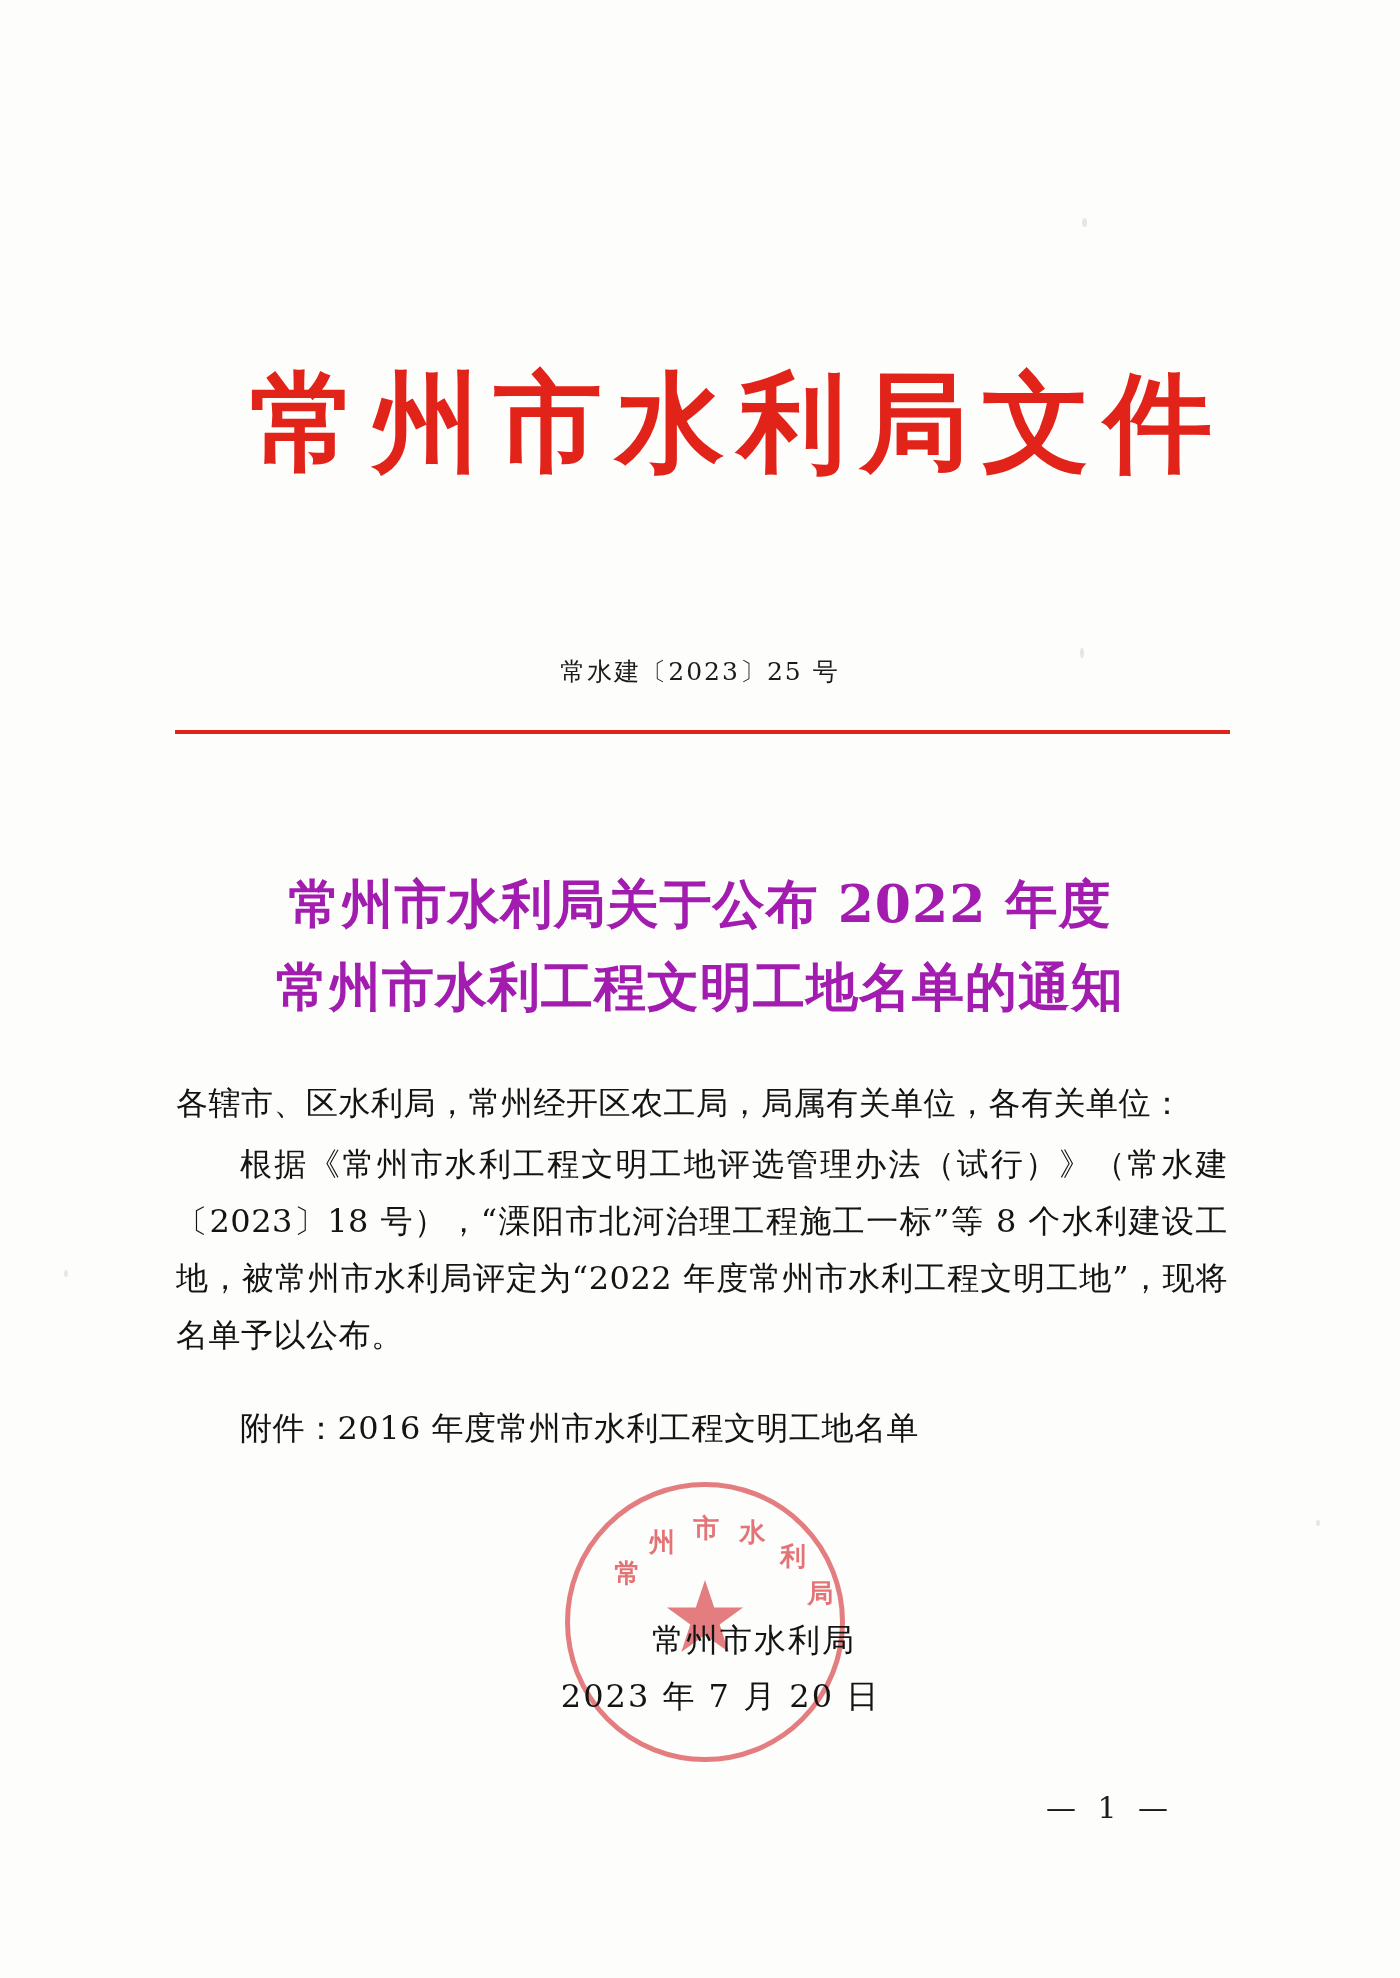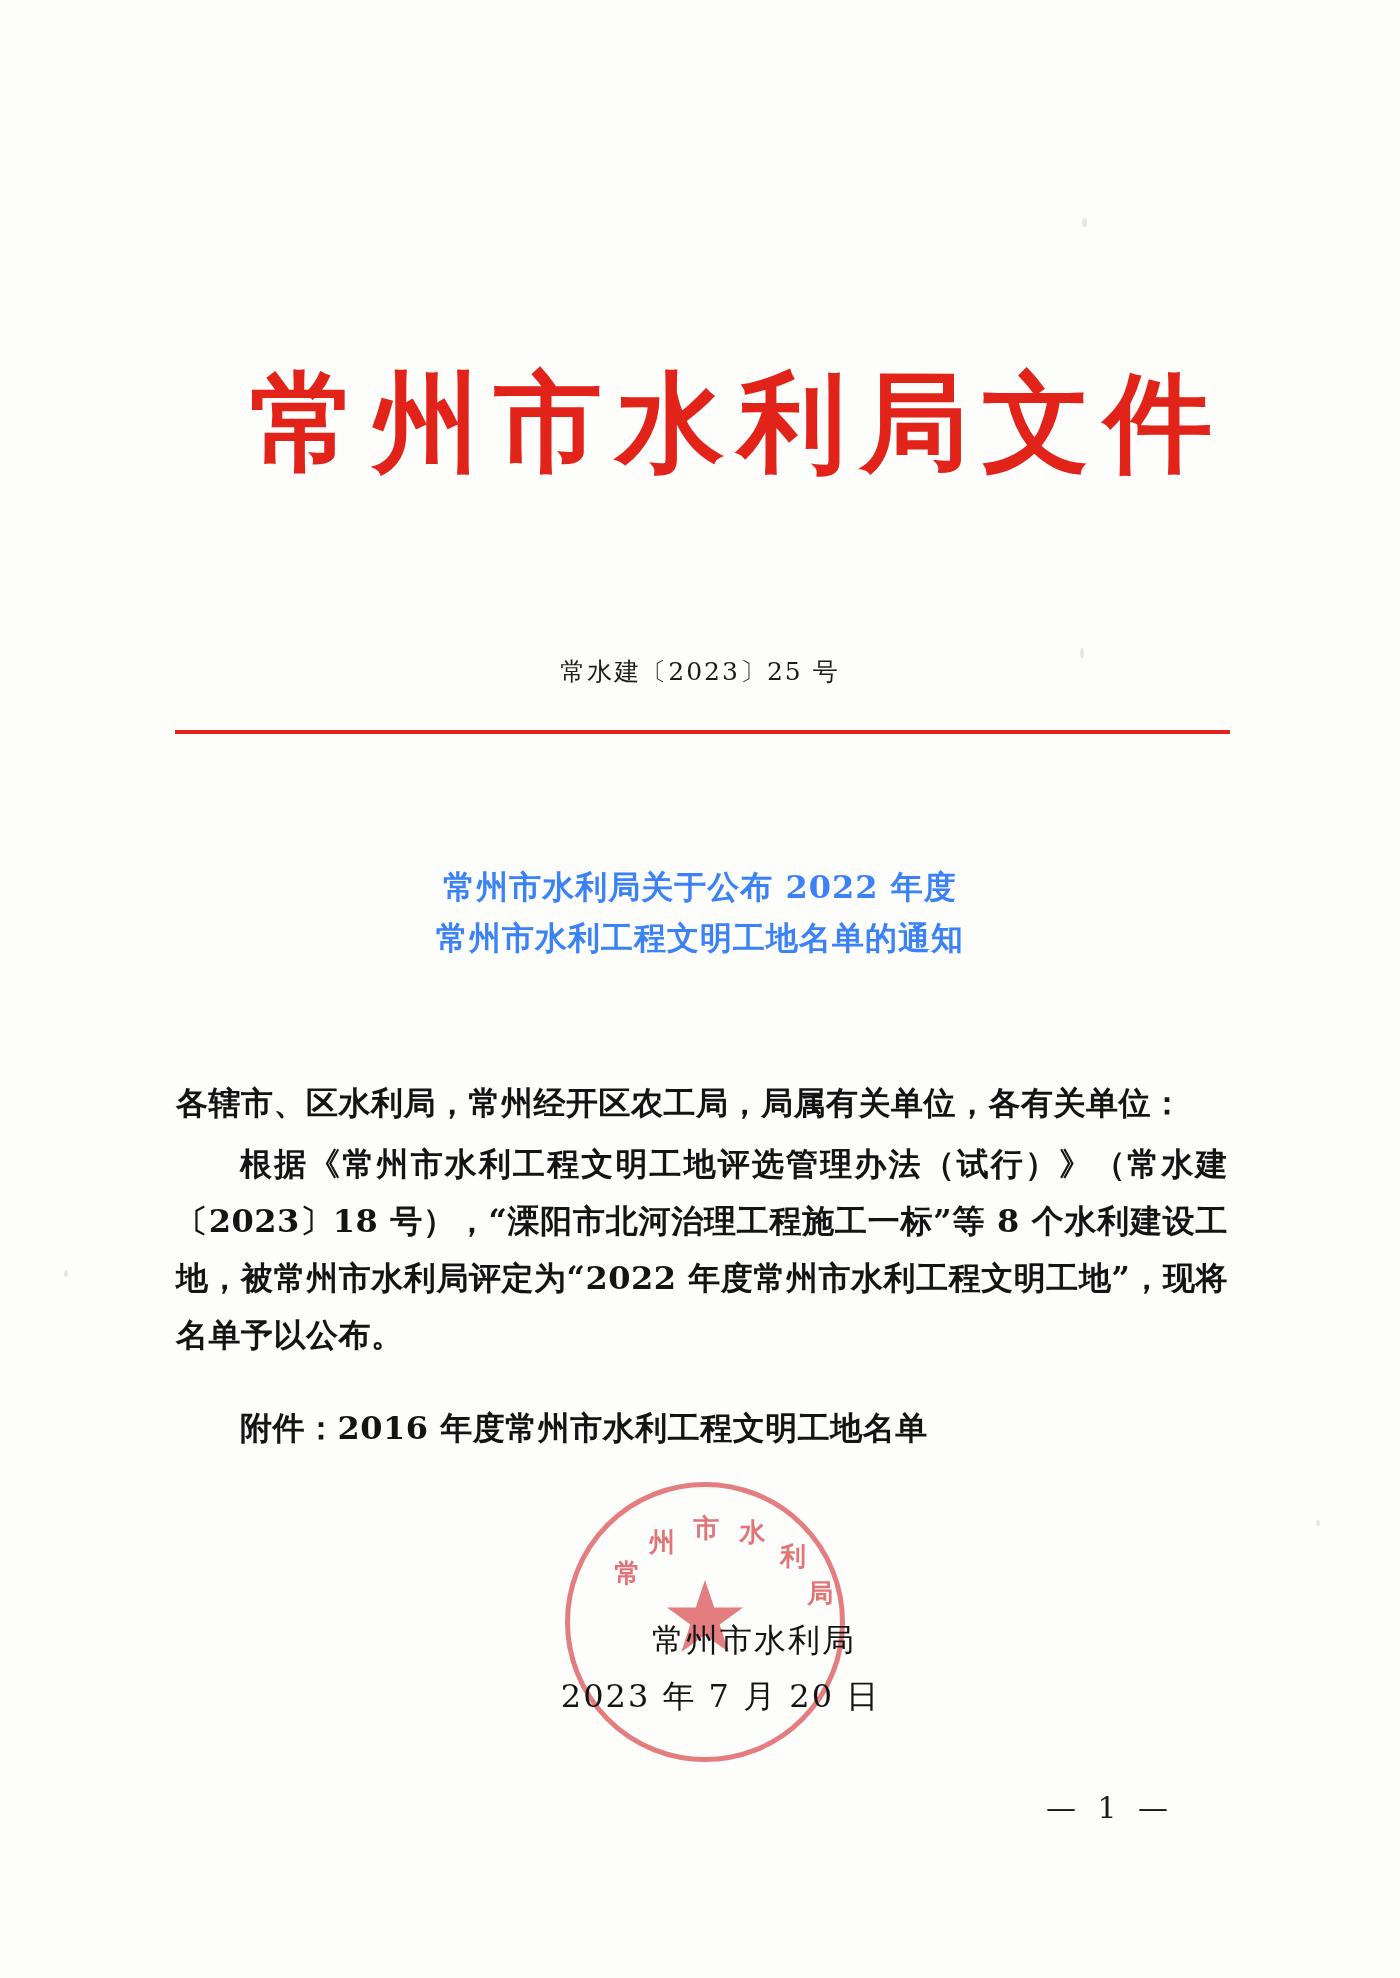--- a/index.html
+++ b/index.html
@@ -71,39 +71,38 @@
   }
 
   
   .doc-title {
     position: absolute;
     top: 862px;
     left: 180px;
     width: 1040px;
     text-align: center;
     font-weight: 700;
-    font-size: 32px;
+    font-size: 52px;
     line-height: 1.6;
     letter-spacing: 1px;
-    color: #3b82f6;
+    color: #a21caf;
   }
   .doc-title .line { display: block; white-space: nowrap; }
 
   
   .doc-body {
     position: absolute;
     top: 1075px;
     left: 176px;
     width: 1052px;
     font-size: 32px;
     line-height: 1.78;
     letter-spacing: .5px;
     color: #141414;
     text-align: justify;
-    font-weight: bold;
   }
   .doc-body p { margin: 0 0 4px 0; }
   .doc-body p.indent { text-indent: 64px; }
   .doc-body p.attach { margin-top: 36px; text-indent: 64px; }
 
   
   .signature {
     position: absolute;
     top: 1612px;
     left: 0;

